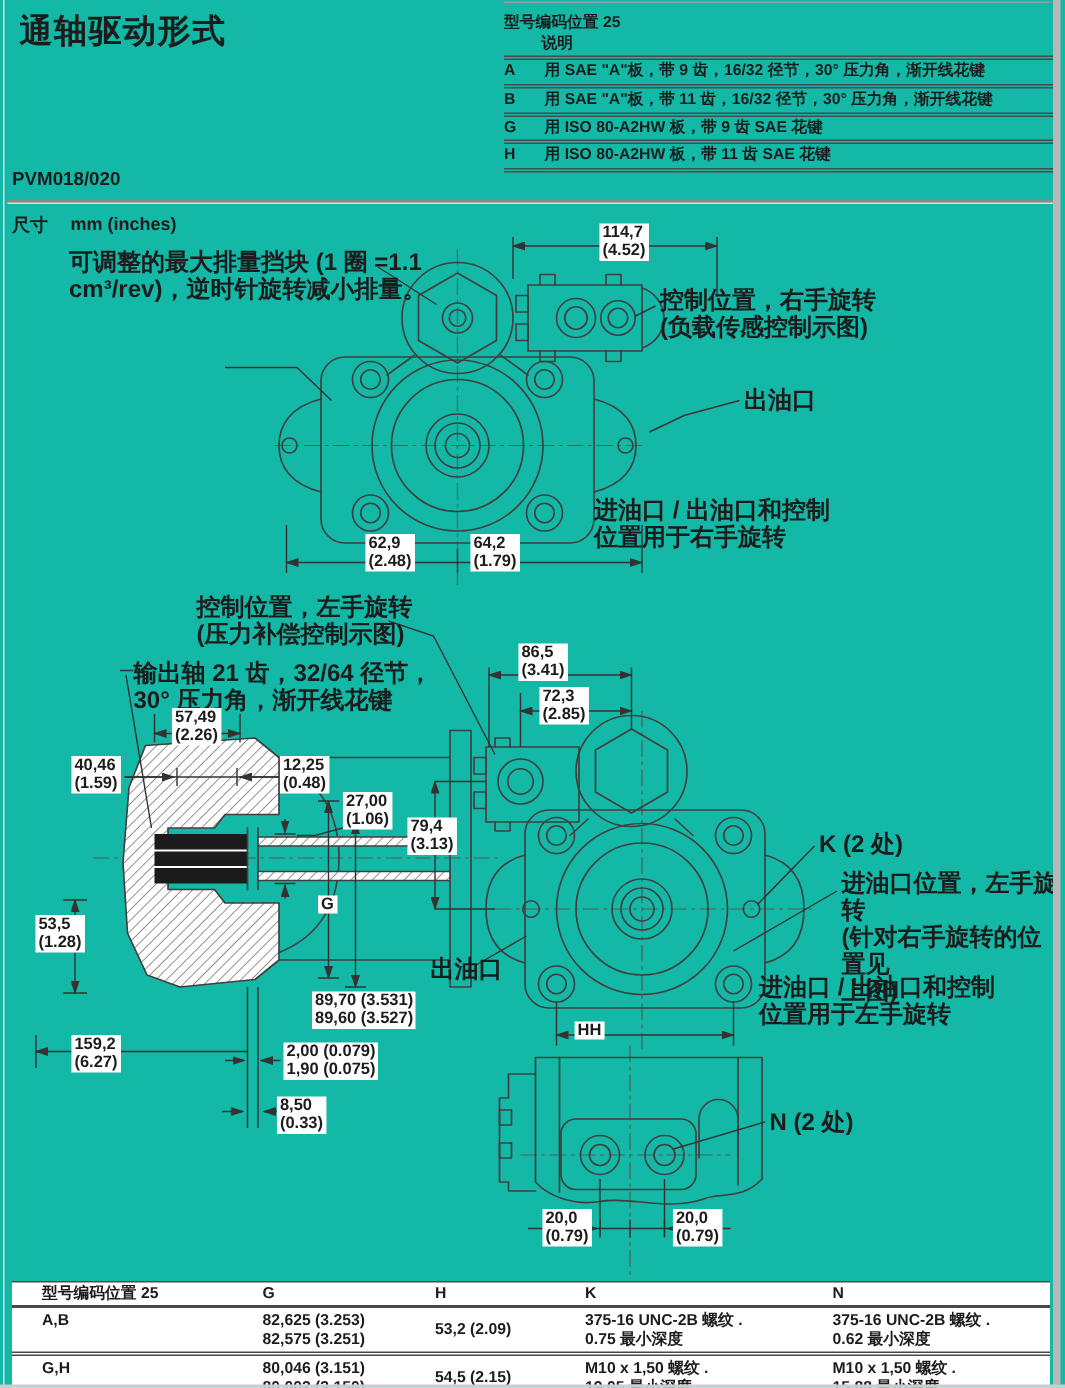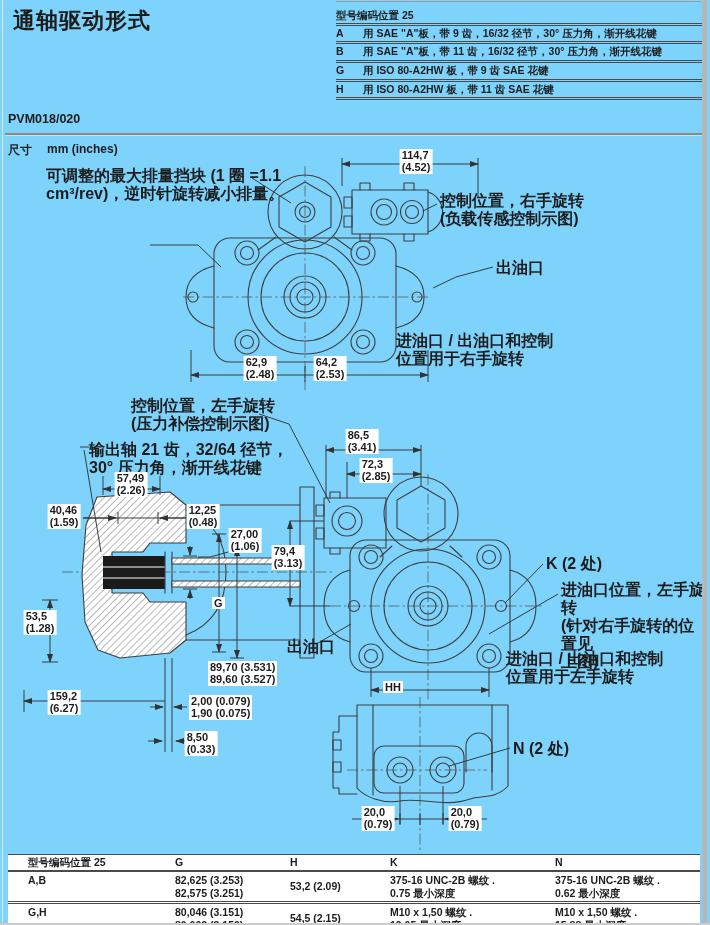--- a/index.html
+++ b/index.html
@@ -1,16 +1,16 @@
 <!DOCTYPE html>
 <html><head>
 <meta charset="utf-8">
 <style>
   html,body{margin:0;padding:0;background:#fff;}
-  .page{position:relative;width:710px;height:925px;background:#7dd3fc;overflow:hidden;
+  .page{position:relative;width:710px;height:925px;background:#14b8a6;overflow:hidden;
         font-family:"Liberation Sans",sans-serif;color:#1c1c1c;}
   .edge-left{position:absolute;left:2px;top:0;width:1px;height:100%;background:#e2e2e2;z-index:0;}
   .edge-right{position:absolute;right:3px;top:0;width:5px;height:100%;background:#b7b7b7;z-index:6;}
   .edge-bottom{position:absolute;left:0;bottom:0;width:100%;height:2px;background:#cccccc;z-index:6;}
   .edge-top{position:absolute;left:336px;right:9px;top:1px;height:1px;background:#9a9a9a;}
   .page-title{position:absolute;left:13px;top:6px;font-size:22px;font-weight:700;letter-spacing:1px;}
   .code-table{position:absolute;left:336px;top:9px;width:366px;font-size:10.5px;font-weight:700;line-height:1.3;z-index:2;}
   .ct-title{margin-bottom:0;}
   .ct-sub{margin-left:25px;margin-bottom:1px;}
   .ct-row{display:flex;border-top:3px double #4a4a4a;padding:1px 0;}
@@ -37,20 +37,21 @@
 <body>
 
 <div class="page">
   <div class="edge-left"></div>
   <div class="edge-top"></div>
 
   <div class="page-title">通轴驱动形式</div>
 
   <div class="code-table">
     <div class="ct-title">型号编码位置 25</div>
+    <div class="ct-sub">说明</div>
     <div class="ct-row">
       <span class="ct-code">A</span>
       <span class="ct-desc">用 SAE "A"板，带 9 齿，16/32 径节，30° 压力角，渐开线花键</span>
     </div>
     <div class="ct-row">
       <span class="ct-code">B</span>
       <span class="ct-desc">用 SAE "A"板，带 11 齿，16/32 径节，30° 压力角，渐开线花键</span>
     </div>
     <div class="ct-row">
       <span class="ct-code">G</span>
@@ -243,21 +244,21 @@
   <div class="lbl ctr wbg" style="left:416px;top:149px">114,7
 (4.52)</div>
   <div class="lbl note" style="left:440px;top:192px">控制位置，右手旋转
 (负载传感控制示图)</div>
   <div class="lbl note" style="left:496px;top:259px">出油口</div>
   <div class="lbl note" style="left:396px;top:332px">进油口 / 出油口和控制
 位置用于右手旋转</div>
   <div class="lbl ctr wbg" style="left:260px;top:356px">62,9
 (2.48)</div>
   <div class="lbl ctr wbg" style="left:330px;top:356px">64,2
-(2.53)</div>
+(1.79)</div>
 
   <div class="lbl note" style="left:131px;top:397px">控制位置，左手旋转
 (压力补偿控制示图)</div>
   <div class="lbl note" style="left:89px;top:441px">输出轴 21 齿，32/64 径节，
 30° 压力角，渐开线花键</div>
   <div class="lbl ctr wbg" style="left:131px;top:472px">57,49
 (2.26)</div>
   <div class="lbl ctr wbg" style="left:64px;top:504px">40,46
 (1.59)</div>
   <div class="lbl ctr wbg" style="left:203px;top:504px">12,25

